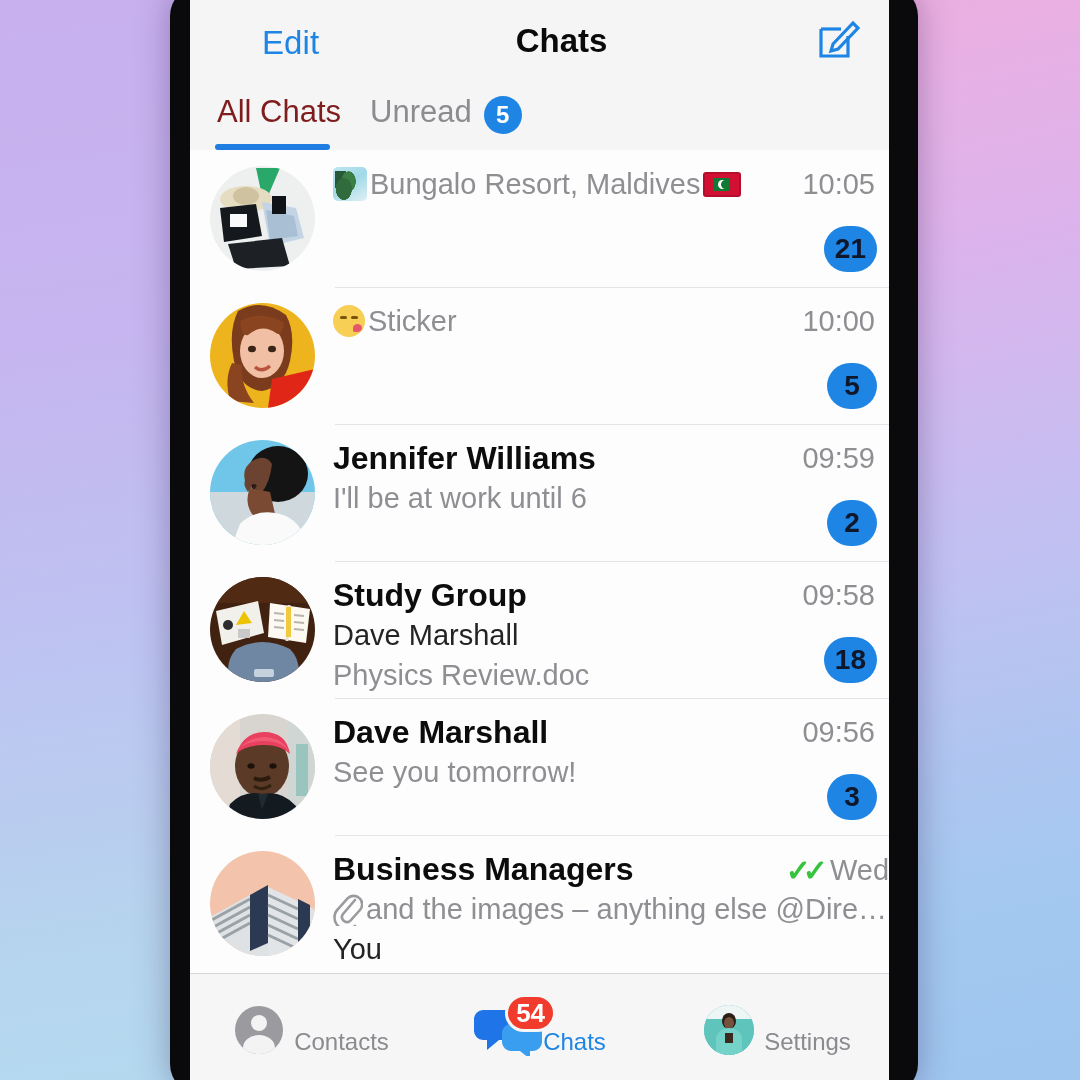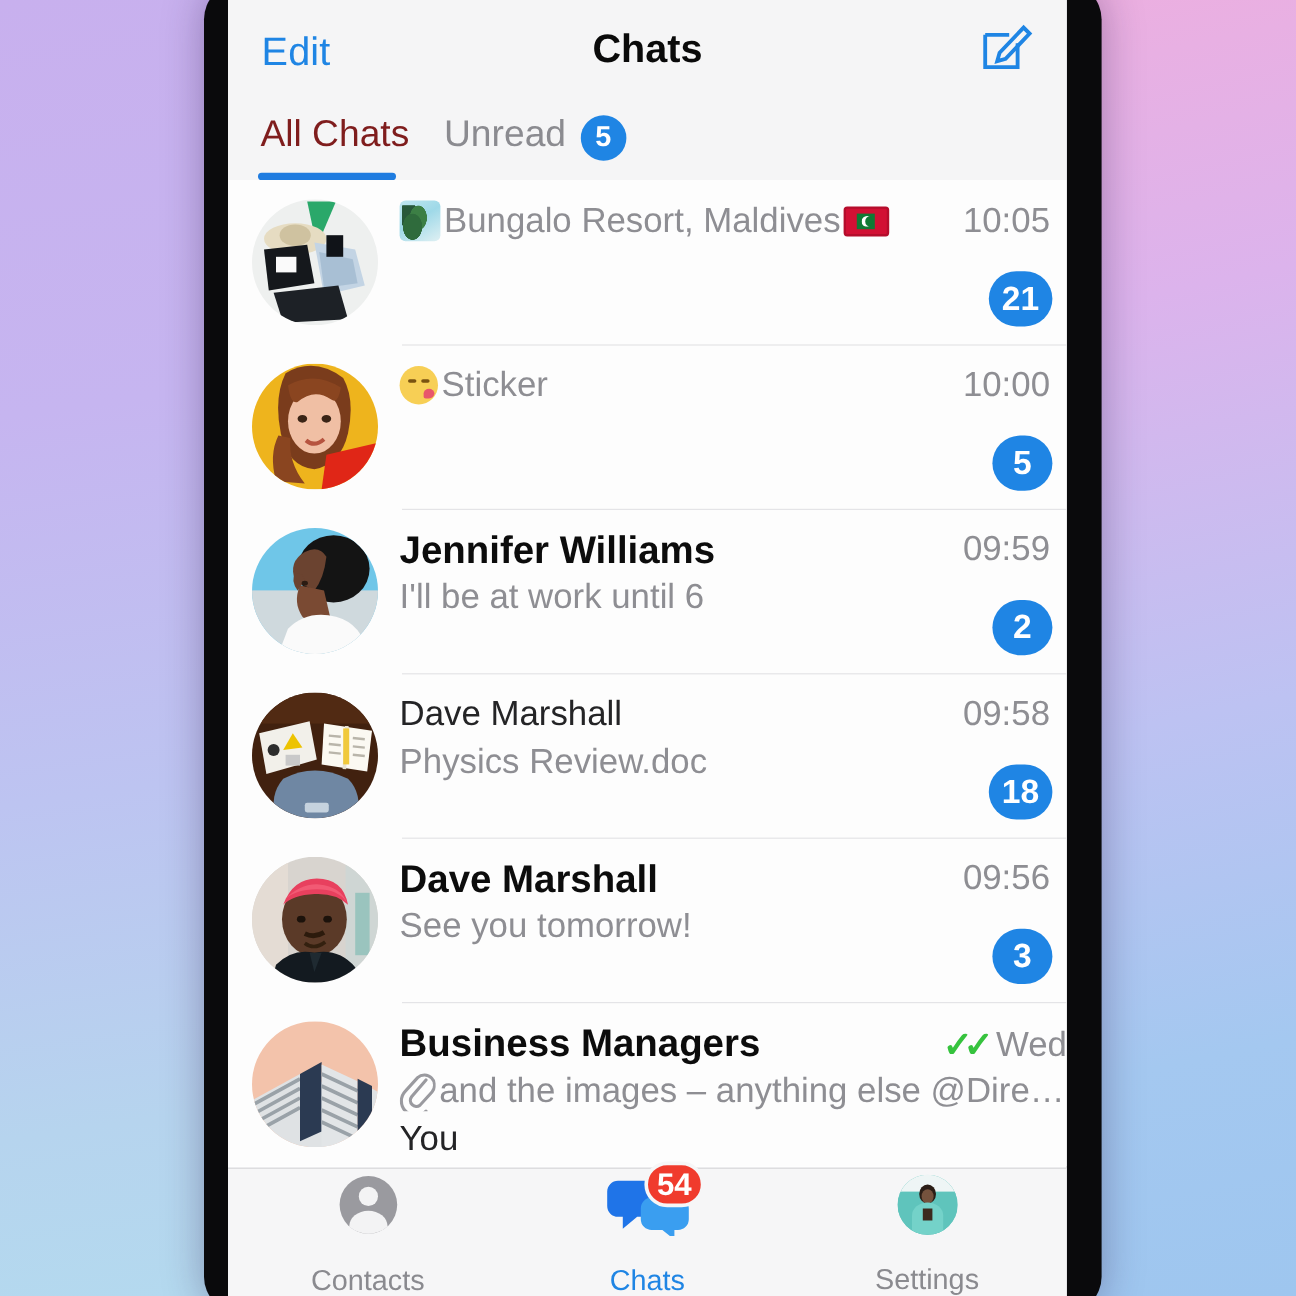--- a/index.html
+++ b/index.html
@@ -42,20 +42,21 @@
     width: 699px; height: 1080px;
     background: #ffffff;
     overflow: hidden;
   }
 
   
   .nav {
     height: 150px;
     background: #f5f5f6;
     position: relative;
+    padding-left: 44px;
   }
   .nav-top {
     height: 90px;
     position: relative;
   }
   .edit-btn {
     position: absolute; left: 28px; top: 24px;
     font-size: 33px; color: #1f85e4; letter-spacing: .1px;
   }
   .nav-title {
@@ -136,21 +137,21 @@
   }
   .row-sub.dark { color: #242426; }
   .row-time {
     position: absolute; right: 14px; top: 18px;
     font-size: 29px; color: #8e8e93;
     display: flex; align-items: center; gap: 10px;
   }
   .count-badge {
     position: absolute; right: 12px; top: 76px;
     min-width: 50px; height: 46px;
-    background: #1f85e4; color: #ffffff;
+    background: #1f85e4; color: #0f172a;
     border-radius: 23px;
     font-size: 28px; font-weight: bold;
     display: flex; align-items: center; justify-content: center;
     padding: 0 11px;
   }
   .ticks { color: #36c33e; font-size: 30px; letter-spacing: -8px; font-weight: bold; }
 
   
   .mini-thumb {
     width: 34px; height: 34px; border-radius: 5px;
@@ -197,21 +198,21 @@
   
   .tabbar {
     position: absolute; left: 0; bottom: 0; width: 100%;
     height: 107px;
     background: #f6f6f7;
     border-top: 1px solid #d6d6d9;
     display: flex;
   }
   .tbitem {
     flex: 1; position: relative;
-    display: flex; flex-direction: column;
+    display: flex; 
     align-items: center; justify-content: center;
     padding-top: 6px;
   }
   .tbicon { height: 52px; position: relative; width: 70px; }
   .tblabel { font-size: 24px; color: #8a8a8f; margin-top: 24px; }
   .tbitem.active .tblabel { color: #1f85e4; }
   .chats-badge {
     position: absolute; left: 32px; top: -10px;
     min-width: 50px; height: 38px;
     background: #f03b2d; color:#fff;
@@ -355,20 +356,21 @@
             <path d="M60 26 L100 32 L96 66 L58 60 Z" fill="#fbf9f2"></path>
             <path d="M79 28 L77 64" stroke="#e8e3d2" stroke-width="3"></path>
             <path d="M64 36 L74 37 M64 43 L74 44 M64 50 L74 51" stroke="#b9b5aa" stroke-width="2"></path>
             <path d="M84 38 L94 39 M84 45 L94 46 M84 52 L94 53" stroke="#b9b5aa" stroke-width="2"></path>
             <rect x="76" y="30" width="5" height="30" fill="#f0c93c"></rect>
             <path d="M26 72 Q52 58 80 72 Q92 84 88 105 L20 105 Q14 86 26 72Z" fill="#6f87a3"></path>
             <rect x="44" y="92" width="20" height="8" rx="2" fill="#c5d2de"></rect>
           </svg>
         </div>
         <div class="row-body">
+          <div class="row-title">Study Group</div>
           <div class="row-sub dark">
             <span>Dave Marshall</span>
           </div>
           <div class="row-sub">
             <span>Physics Review.doc</span>
           </div>
           <div class="row-time">
             <span>09:58</span>
           </div>
           <div class="count-badge">18</div>

